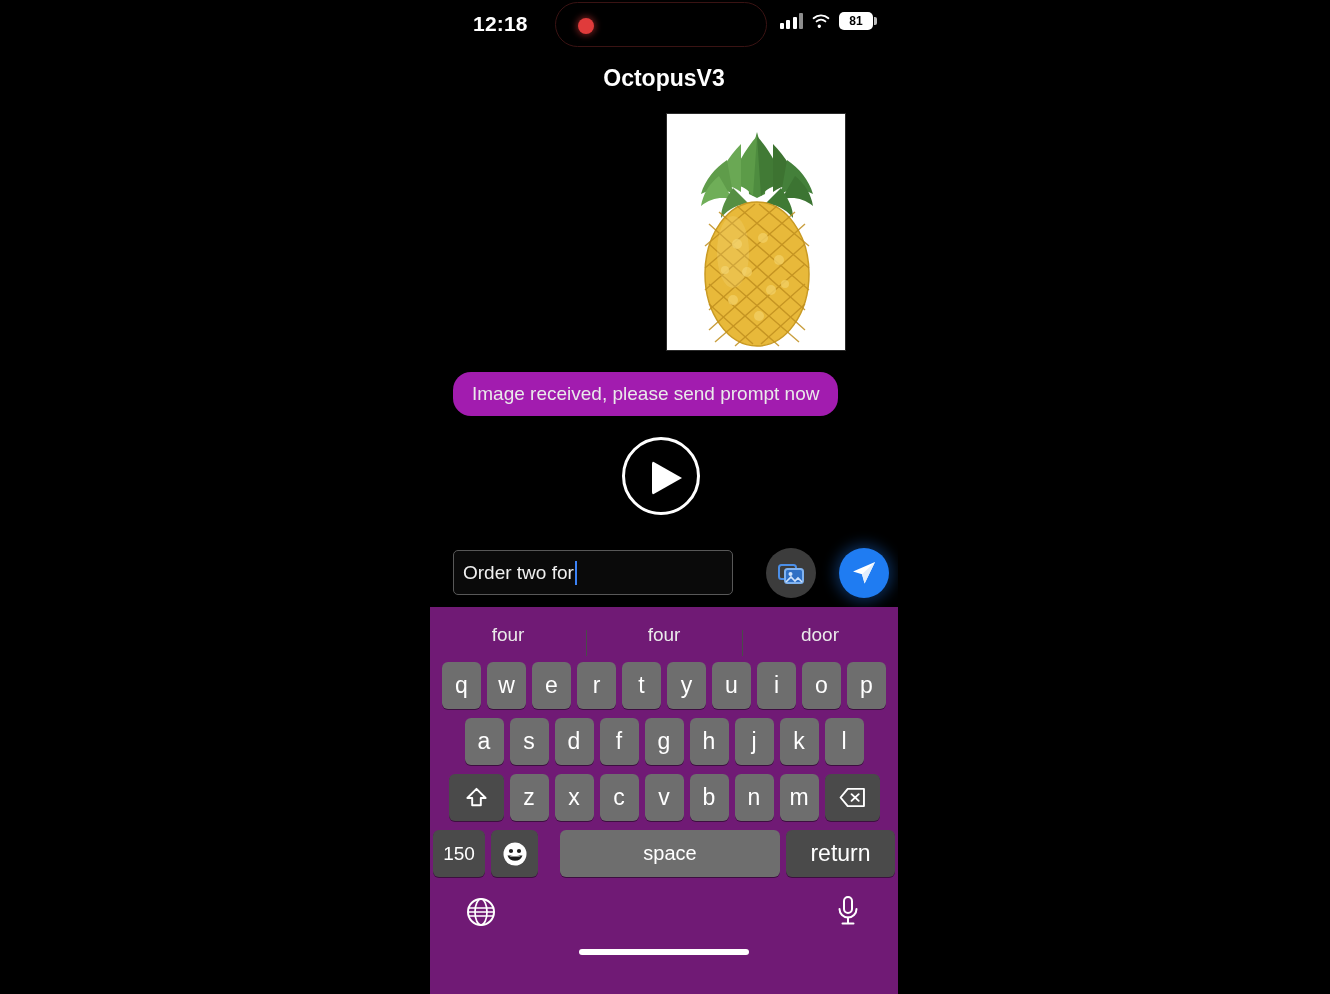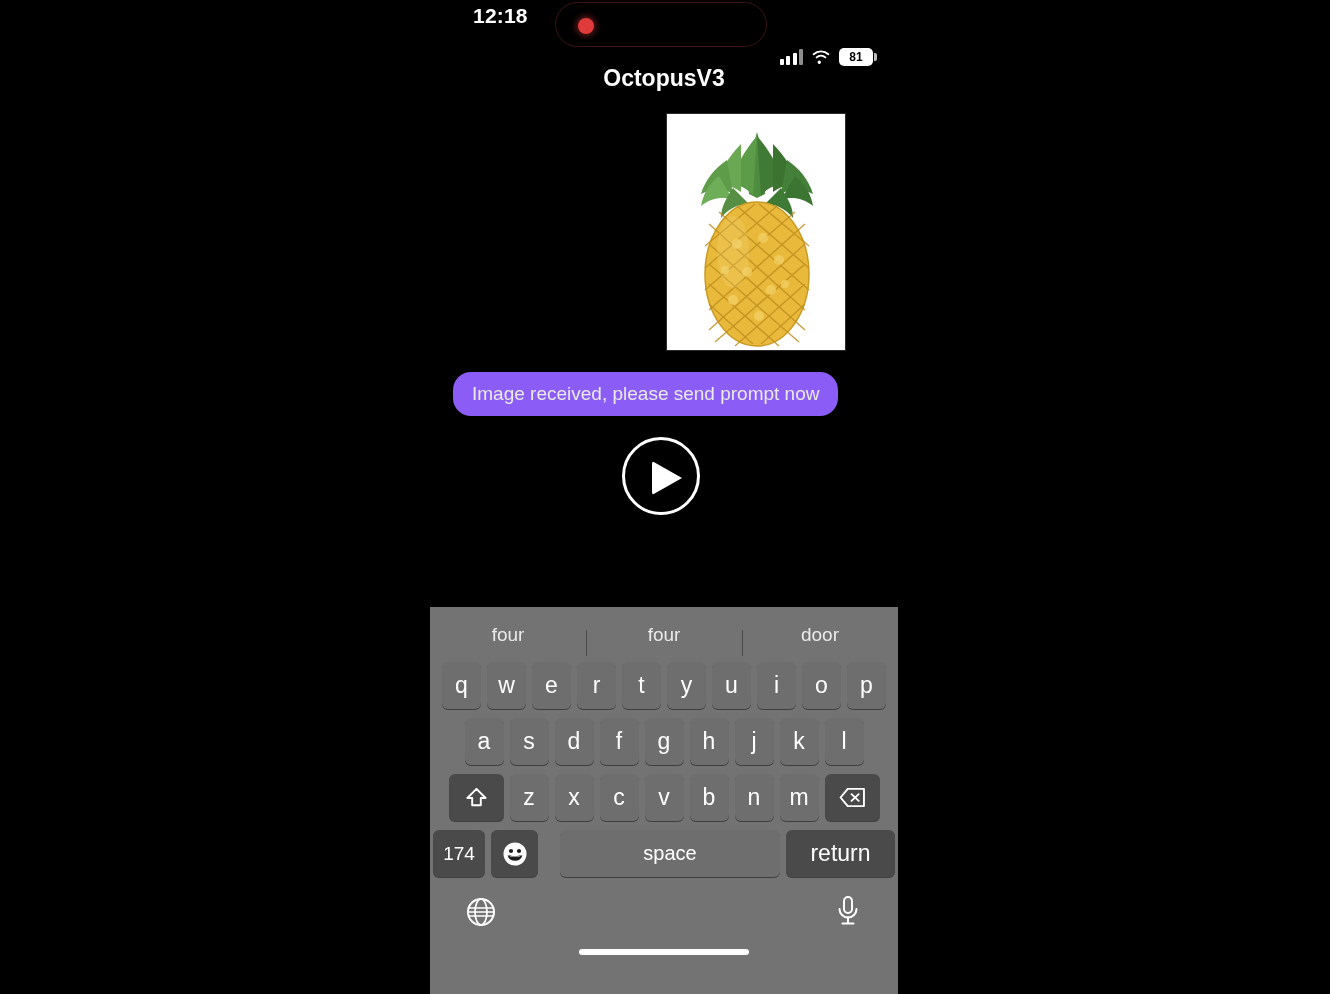--- a/index.html
+++ b/index.html
@@ -22,41 +22,41 @@
     background: #000;
     overflow: hidden;
   }
 
   
   .statusbar {
     position: absolute; left: 0; top: 0;
     width: 468px; height: 50px;
   }
   .status-time {
-    position: absolute; left: 43px; top: 4px;
+    position: absolute; left: 43px; top: 12px;
     color: #fff; font-size: 21px; font-weight: bold;
     letter-spacing: 0.2px;
   }
   .dynamic-island {
     position: absolute; left: 125px; top: 2px;
     width: 212px; height: 45px;
     background: #000;
     border: 1.5px solid #3a1313;
     border-radius: 23px;
   }
   .rec-dot {
     position: absolute; left: 22px; top: 15px;
     width: 16px; height: 16px;
     border-radius: 50%;
     background: #e03b3b;
     box-shadow: 0 0 6px 2px rgba(224,59,59,.45);
   }
   .status-right {
     position: absolute; right: 25px; top: 12px;
-    display: flex; align-items: center; gap: 8px; margin-top: 36px;
+    display: flex; align-items: center; gap: 8px;
   }
   .signal { display: flex; align-items: flex-end; gap: 2.5px; height: 16px; }
   .signal i { display: block; width: 4px; background: #fff; border-radius: 1px; }
   .signal i:nth-child(1) { height: 6px; }
   .signal i:nth-child(2) { height: 9px; }
   .signal i:nth-child(3) { height: 12px; }
   .signal i:nth-child(4) { height: 16px; background: #8d8d8d; }
   .battery {
     position: relative;
     width: 34px; height: 18px;
@@ -83,21 +83,21 @@
     width: 180px; height: 238px;
     background: #fff;
     border: 1px solid #2b2b2b;
     overflow: hidden;
   }
   .pineapple { position: absolute; left: 0; top: 0; width: 180px; height: 238px; }
 
   
   .bubble {
     position: absolute; left: 23px; top: 372px;
-    background: #8b5cf6;
+    background: #a21caf;
     border-radius: 18px;
     padding: 11px 19px;
     color: #eaeaea;
     font-size: 19px;
     white-space: nowrap;
   }
 
   
   .play-btn {
     position: absolute; left: 192px; top: 437px;
@@ -154,21 +154,21 @@
     border-radius: 50%;
     background: #1f7cf2;
     display: flex; align-items: center; justify-content: center;
     box-shadow: 0 0 14px 4px rgba(31,124,242,.35);
   }
 
   
   .keyboard {
     position: absolute; left: 0; top: 607px;
     width: 468px; height: 387px;
-    background: #737373;
+    background: #701a75;
   }
   .suggestions {
     position: relative;
     height: 55px;
     display: flex; align-items: center;
   }
   .sugg {
     flex: 1 1 0;
     text-align: center;
     color: #eaeaea;
@@ -289,20 +289,40 @@
         </g>
       </svg>
     </div>
 
     <div class="bubble">Image received, please send prompt now</div>
 
     <div class="play-btn">
       <div class="play-tri"></div>
     </div>
 
+    <div class="input-row">
+      <div class="text-input">
+        <span class="val">Order two for</span>
+          <span class="caret"></span>
+      </div>
+      <div class="photo-btn">
+        <svg width="27" height="23" viewBox="0 0 27 23">
+          <rect x="1" y="3" width="17" height="14" rx="2.5" fill="none" stroke="#4b8fe8" stroke-width="2"></rect>
+          <rect x="7" y="7" width="18" height="14" rx="2.5" fill="#2f6fc4" stroke="#7fb2f0" stroke-width="2"></rect>
+          <circle cx="12.5" cy="12" r="2" fill="#cfe2fb"></circle>
+          <path d="M8 20 l5-5 4 4 3-3 4 4" stroke="#cfe2fb" stroke-width="1.6" fill="none"></path>
+        </svg>
+      </div>
+      <div class="send-btn">
+        <svg width="26" height="26" viewBox="0 0 26 26">
+          <path d="M24 2 L2 11.5 L11 14.2 L13.6 23.5 Z" fill="#ffffff"></path>
+          <path d="M24 2 L11 14.2 L13.6 23.5 Z" fill="#e3eefc"></path>
+        </svg>
+      </div>
+    </div>
 
     <div class="keyboard">
 
       <div class="suggestions">
         <div class="sugg">four</div>
         <div class="sugg">four</div>
         <div class="sugg">door</div>
       </div>
 
       <div class="krow">
@@ -345,21 +365,21 @@
         <div class="key">m</div>
         <div class="key wide dark">
           <svg width="27" height="21" viewBox="0 0 28 22">
             <path d="M9 2 L26 2 L26 20 L9 20 L1.5 11 Z" fill="none" stroke="#fff" stroke-width="2" stroke-linejoin="round"></path>
             <path d="M13 7.5 L20.5 14.5 M20.5 7.5 L13 14.5" stroke="#fff" stroke-width="2" stroke-linecap="round"></path>
           </svg>
         </div>
       </div>
 
       <div class="krow">
-        <div class="key num">174</div>
+        <div class="key num">150</div>
         <div class="key emoji">
           <svg width="26" height="26" viewBox="0 0 26 26">
             <circle cx="13" cy="13" r="11.5" fill="#fff"></circle>
             <circle cx="9" cy="10" r="2.1" fill="#1b1b1b"></circle>
             <circle cx="17" cy="10" r="2.1" fill="#1b1b1b"></circle>
             <path d="M5.5 14.5 A8 8 0 0 0 20.5 14.5 Z" fill="#1b1b1b"></path>
             <path d="M7.5 15.6 A6.5 4 0 0 1 18.5 15.6 Z" fill="#fff"></path>
           </svg>
         </div>
         <div class="key space">space</div>

